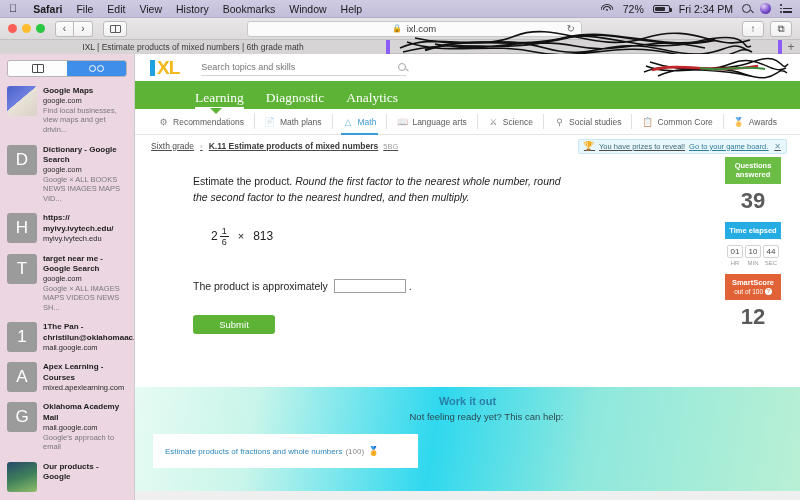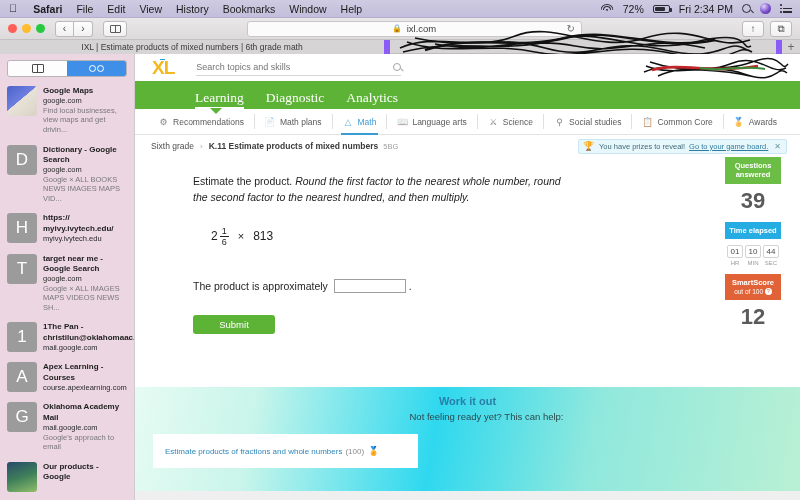--- a/index.html
+++ b/index.html
@@ -81,21 +81,21 @@
   .tb-right { position:absolute; right:8px; display:flex; gap:6px; }
   .tb-right .tb-btn { width:22px; }
 
   
   .tabbar {
     position:absolute; top:40px; left:0; width:800px; height:14px;
     background:#d6d4d5; display:flex; border-bottom:1px solid #bfbdbe;
   }
   .tab {
     height:14px; display:flex; align-items:center; justify-content:center;
-    font-size:8.5px; color:#3a3a3a; border-right:6px solid #8b5cf6;
+    font-size:8.5px; color:#3a3a3a; border-right:4px solid #8b5cf6;
     overflow:hidden; white-space:nowrap;
   }
   .tab.active { background:#d6d4d5; }
   .tab.t1 { width:390px; }
   .tab.t2 { width:392px; position:relative; }
   .tab-plus { width:18px; display:flex; align-items:center; justify-content:center;
      font-size:12px; color:#6a6a6a; }
 
   
   .sidebar {
@@ -123,21 +123,21 @@
   .bm-text { min-width:0; }
   .bm-title { font-size:8px; font-weight:bold; color:#1d1d1d; line-height:1.28; }
   .bm-url { font-size:7.5px; color:#2a2a2a; line-height:1.28; }
   .bm-desc { font-size:7.5px; color:#7b7780; line-height:1.28; }
 
   
   .page { position:absolute; top:54px; left:135px; width:665px; height:446px;
      background:#ffffff; overflow:hidden; }
 
   .ixl-header { height:27px; display:flex; align-items:center; padding-left:15px; background:#fff; }
-  .ixl-logo { display:flex; align-items:center; height:17px; letter-spacing:-1px;flex-direction:column; }
+  .ixl-logo { display:flex; align-items:center; height:17px; letter-spacing:-1px; }
   .ixl-logo .i { width:5px; height:16px; background:#1fa0e0; }
   .ixl-logo .xl { font-size:19px; font-weight:bold; color:#f4b81c; line-height:16px;
       font-family:"Liberation Sans", sans-serif; margin-left:2px; }
   .ixl-search { margin-left:22px; width:205px; border-bottom:1px solid #d6d6d6;
       display:flex; align-items:center; height:17px; }
   .ixl-search input { border:none; outline:none; width:180px; font-size:9px; color:#8d8d8d;
       background:transparent; font-family:"Liberation Sans", sans-serif; }
   .mini-glass { width:8px; height:8px; border:1.2px solid #a5a5a5; border-radius:50%; position:relative; margin-left:auto; }
   .mini-glass::after{content:'';position:absolute;width:3.5px;height:1.2px;background:#a5a5a5;right:-3px;bottom:0;transform:rotate(45deg);}
 
@@ -153,21 +153,21 @@
   .subnav .caret { position:absolute; left:75px; top:-1px; width:0;height:0;
      border-left:6px solid transparent;border-right:6px solid transparent;border-top:6px solid #5cb335; }
   .sn { display:flex; align-items:center; gap:4px; padding:0 10px; font-size:8.5px; color:#5a5a5a;
      border-right:1px solid #e0e0e0; height:15px; position:relative; }
   .sn:last-child { border-right:none; }
   .sn.active { color:#3b9bd4; }
   .sn.active::after { content:''; position:absolute; left:8px; right:8px; bottom:-6px; height:2px; background:#3b9bd4; }
   .sn-ico { width:11px; height:11px; opacity:.75; display:flex; align-items:center; justify-content:center; font-size:9px; }
 
   .breadcrumbs { height:22px; display:flex; align-items:center; padding-left:16px;
-     font-size:8.5px; color:#4c4c4c; background:#fff; }
+     font-size:8.5px; color:#4c4c4c; background:#fff;text-decoration:underline; }
   .bc-sep { margin:0 6px; color:#a8a8a8; font-size:8px; }
   .bc-cur { font-weight:bold; color:#3a3a3a; }
   .bc-code { margin-left:5px; color:#a0a0a0; font-size:7.5px; }
 
   .prize { margin-left:auto; margin-right:13px; height:15px; background:#e8f7fc;
      border:1px solid #c9e7f2; border-radius:2px; display:flex; align-items:center;
      gap:4px; padding:0 5px; font-size:7.5px; color:#3f6b78; position:relative; }
   .prize .trophy { font-size:9px; color:#36b3dd; }
   .prize a { color:#2f7e9c; text-decoration:underline; }
   .prize .x { color:#6d98a5; font-size:8px; margin-left:2px; }
@@ -348,21 +348,21 @@
       <div class="bm-text">
         <div class="bm-title">1The Pan - christilun@oklahomaac...</div>
         <div class="bm-url">mail.google.com</div>
       </div>
     </div>
 
     <div class="bm-item">
       <div class="bm-thumb">A</div>
       <div class="bm-text">
         <div class="bm-title">Apex Learning - Courses</div>
-        <div class="bm-url">course.apexlearning.com</div>
+        <div class="bm-url">mixed.apexlearning.com</div>
       </div>
     </div>
 
     <div class="bm-item">
       <div class="bm-thumb">G</div>
       <div class="bm-text">
         <div class="bm-title">Oklahoma Academy Mail</div>
         <div class="bm-url">mail.google.com</div>
         <div class="bm-desc">Google's approach to email</div>
       </div>

